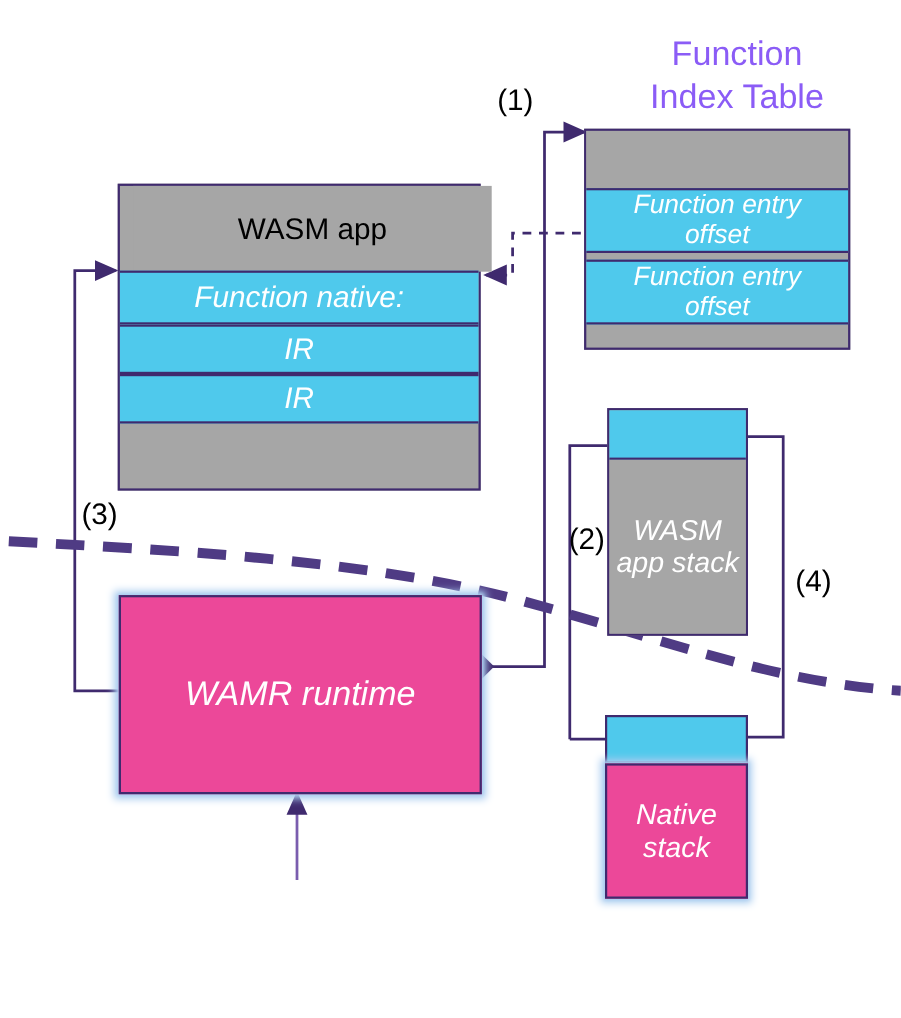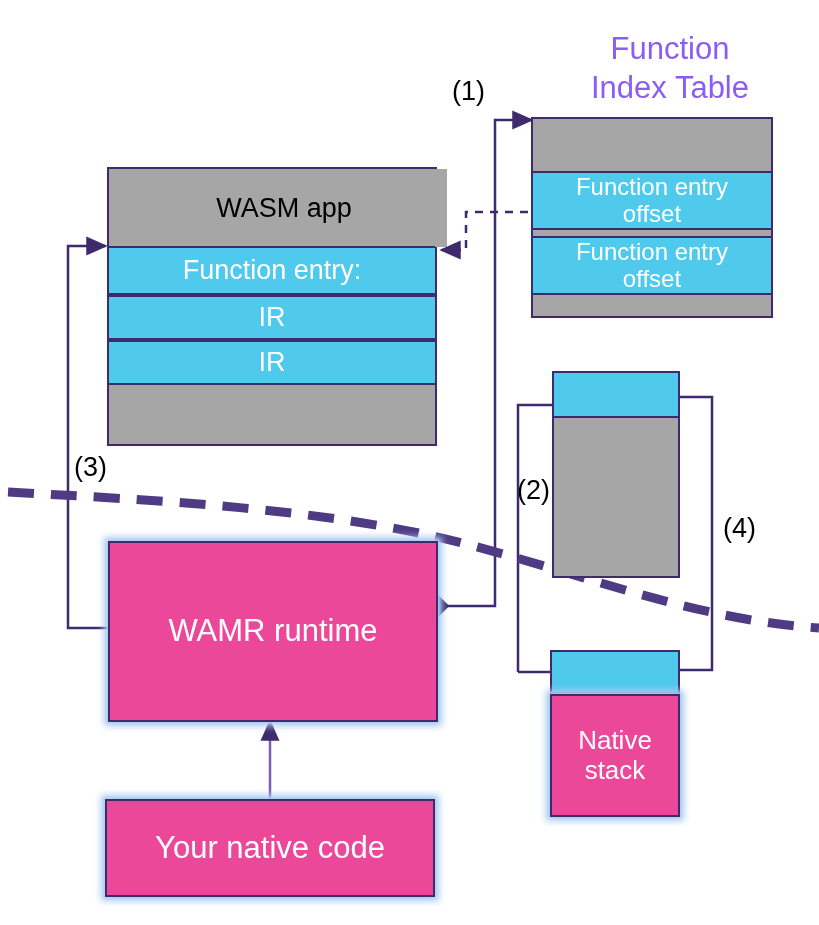--- a/index.html
+++ b/index.html
@@ -35,21 +35,21 @@
     line-height: 1.12;
   }
   .bordered {
     border: 2px solid #3F2A6E;
   }
   .gray  { background: #A6A6A6; }
   .cyan  { background: #4FC9EC; }
   .purple{ background: #ec4899; }
 
   .txt-dark  { color: #000000; }
-  .txt-white { color: #FFFFFF; }
+  .txt-white { color: #FFFFFF; font-style: italic; }
 
   .glow {
     box-shadow: 0 0 7px 4px #A9CCEF, 0 0 3px 1px #BBD7F2;
   }
 
   .label-num {
     position: absolute;
     color: #000000;
     font-size: 27px;
     font-family: "Liberation Sans", sans-serif;
@@ -123,21 +123,21 @@
 Index Table</div>
 
   <div style="position:absolute; left:107px; top:167px; width:330px; height:279px;
               border:2px solid #3F2A6E; box-sizing:border-box; background:#A6A6A6;">
 
     <div class="box gray txt-dark" style="left:12px; top:0; width:100%; height:78px; font-size:27px;">
       <span>WASM app</span>
     </div>
 
     <div class="box cyan txt-white bordered" style="left:0; top:77px; width:100%; height:49px; font-size:27px; border-width:2px 0;">
-      <span>Function entry:</span>
+      <span>Function native:</span>
     </div>
 
     <div class="box cyan txt-white bordered" style="left:0; top:126px; width:100%; height:45px; font-size:27px; border-width:2px 0;">
       <span>IR</span>
     </div>
 
     <div class="box cyan txt-white bordered" style="left:0; top:171px; width:100%; height:45px; font-size:27px; border-width:2px 0;">
       <span>IR</span>
     </div>
   </div>
@@ -152,34 +152,33 @@
 offset</div>
 
     <div class="box cyan txt-white stacked bordered" style="left:0; top:117px; width:100%; height:59px; font-size:24px;
                 border-width:2px 0; white-space:pre-line;">Function entry
 offset</div>
   </div>
 
   <div style="position:absolute; left:552px; top:371px; width:128px; height:207px;
               border:2px solid #3F2A6E; box-sizing:border-box; background:#A6A6A6;">
     <div class="box cyan" style="left:0; top:0; width:100%; height:45px; border-bottom:2px solid #3F2A6E;"></div>
+    <div class="box gray txt-white stacked" style="left:0; top:45px; width:100%; height:158px; font-size:26px; white-space:pre-line;">WASM
+app stack</div>
   </div>
 
   <div style="position:absolute; left:550px; top:650px; width:130px; height:125px;padding-left:12px;">
     <div class="box cyan bordered" style="left:0; top:0; width:130px; height:44px;"></div>
     <div class="box purple txt-white stacked glow bordered" style="left:0; top:44px; width:130px; height:123px; font-size:26px; white-space:pre-line;">Native
 stack</div>
   </div>
 
   <div class="box purple txt-white glow bordered" style="left:108px; top:541px; width:330px; height:181px; font-size:31px;">
     <span>WAMR runtime</span>
   </div>
 
-  <div class="box purple txt-white glow bordered" style="left:105px; top:799px; width:330px; height:98px; font-size:31px;">
-    <span>Your native code</span>
-  </div>
 
   <div class="label-num" style="left:452px; top:76px;">(1)</div>
   <div class="label-num" style="left:517px; top:475px;">(2)</div>
   <div class="label-num" style="left:74px; top:452px;">(3)</div>
   <div class="label-num" style="left:723px; top:513px;">(4)</div>
 
 </div>
 
 </body></html>

